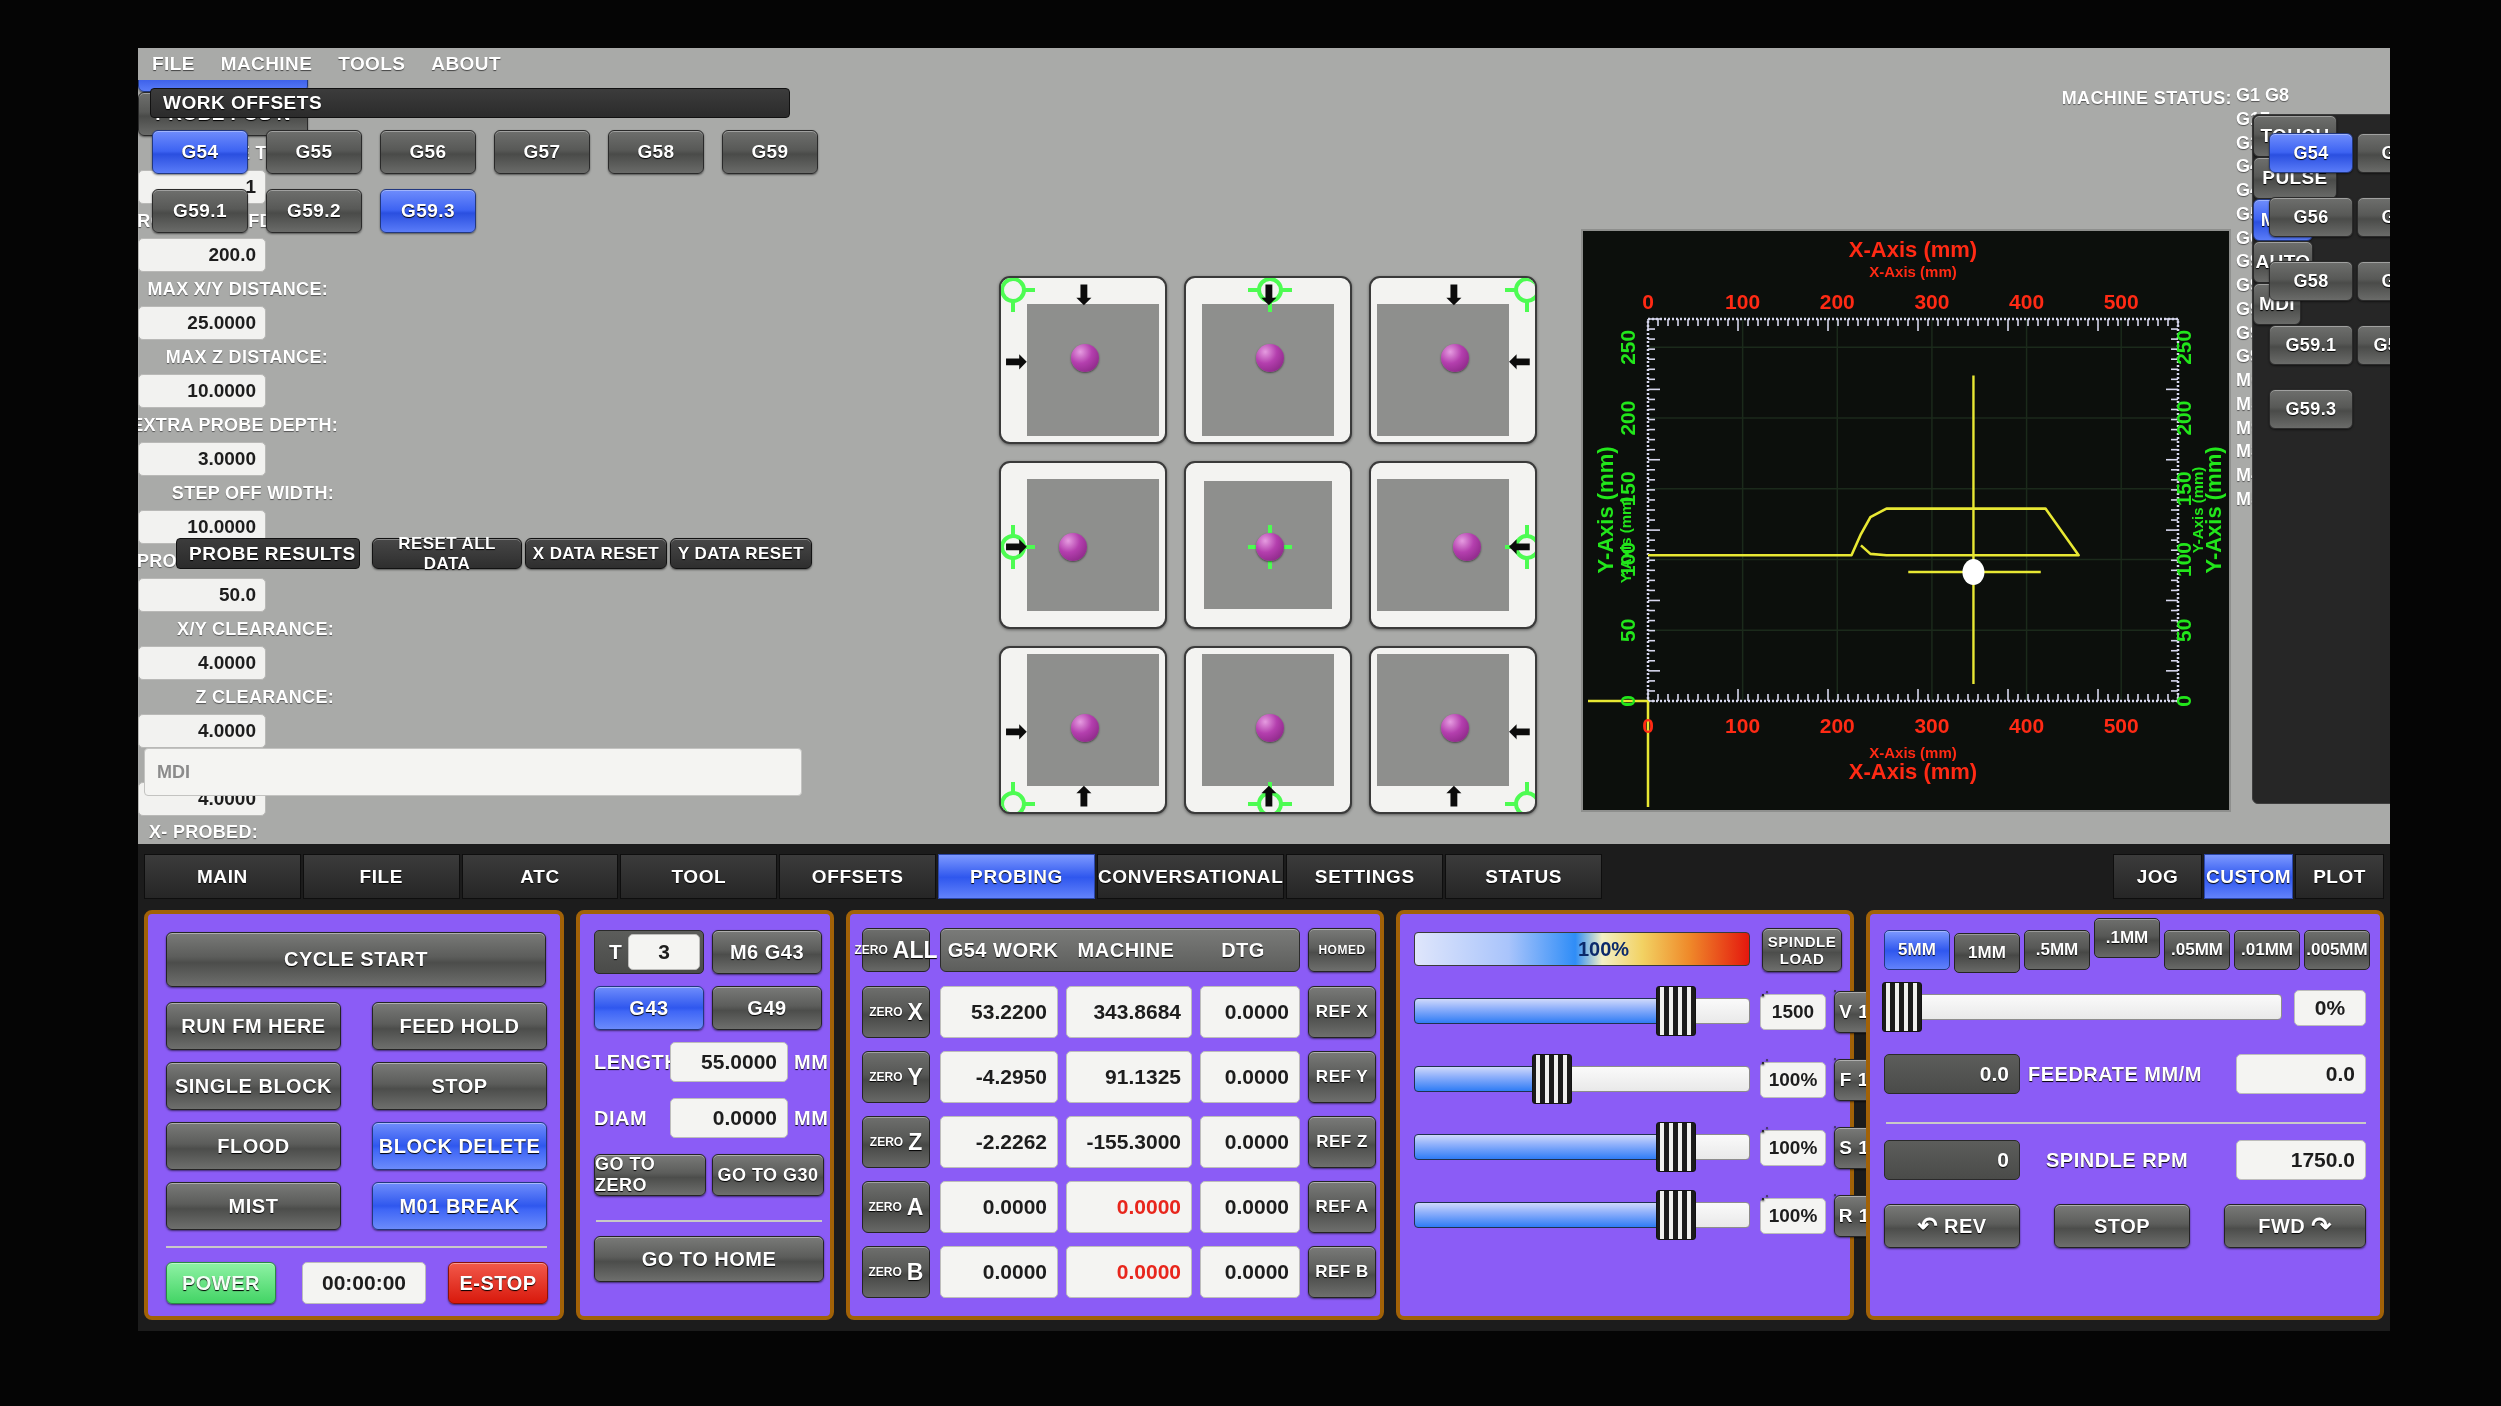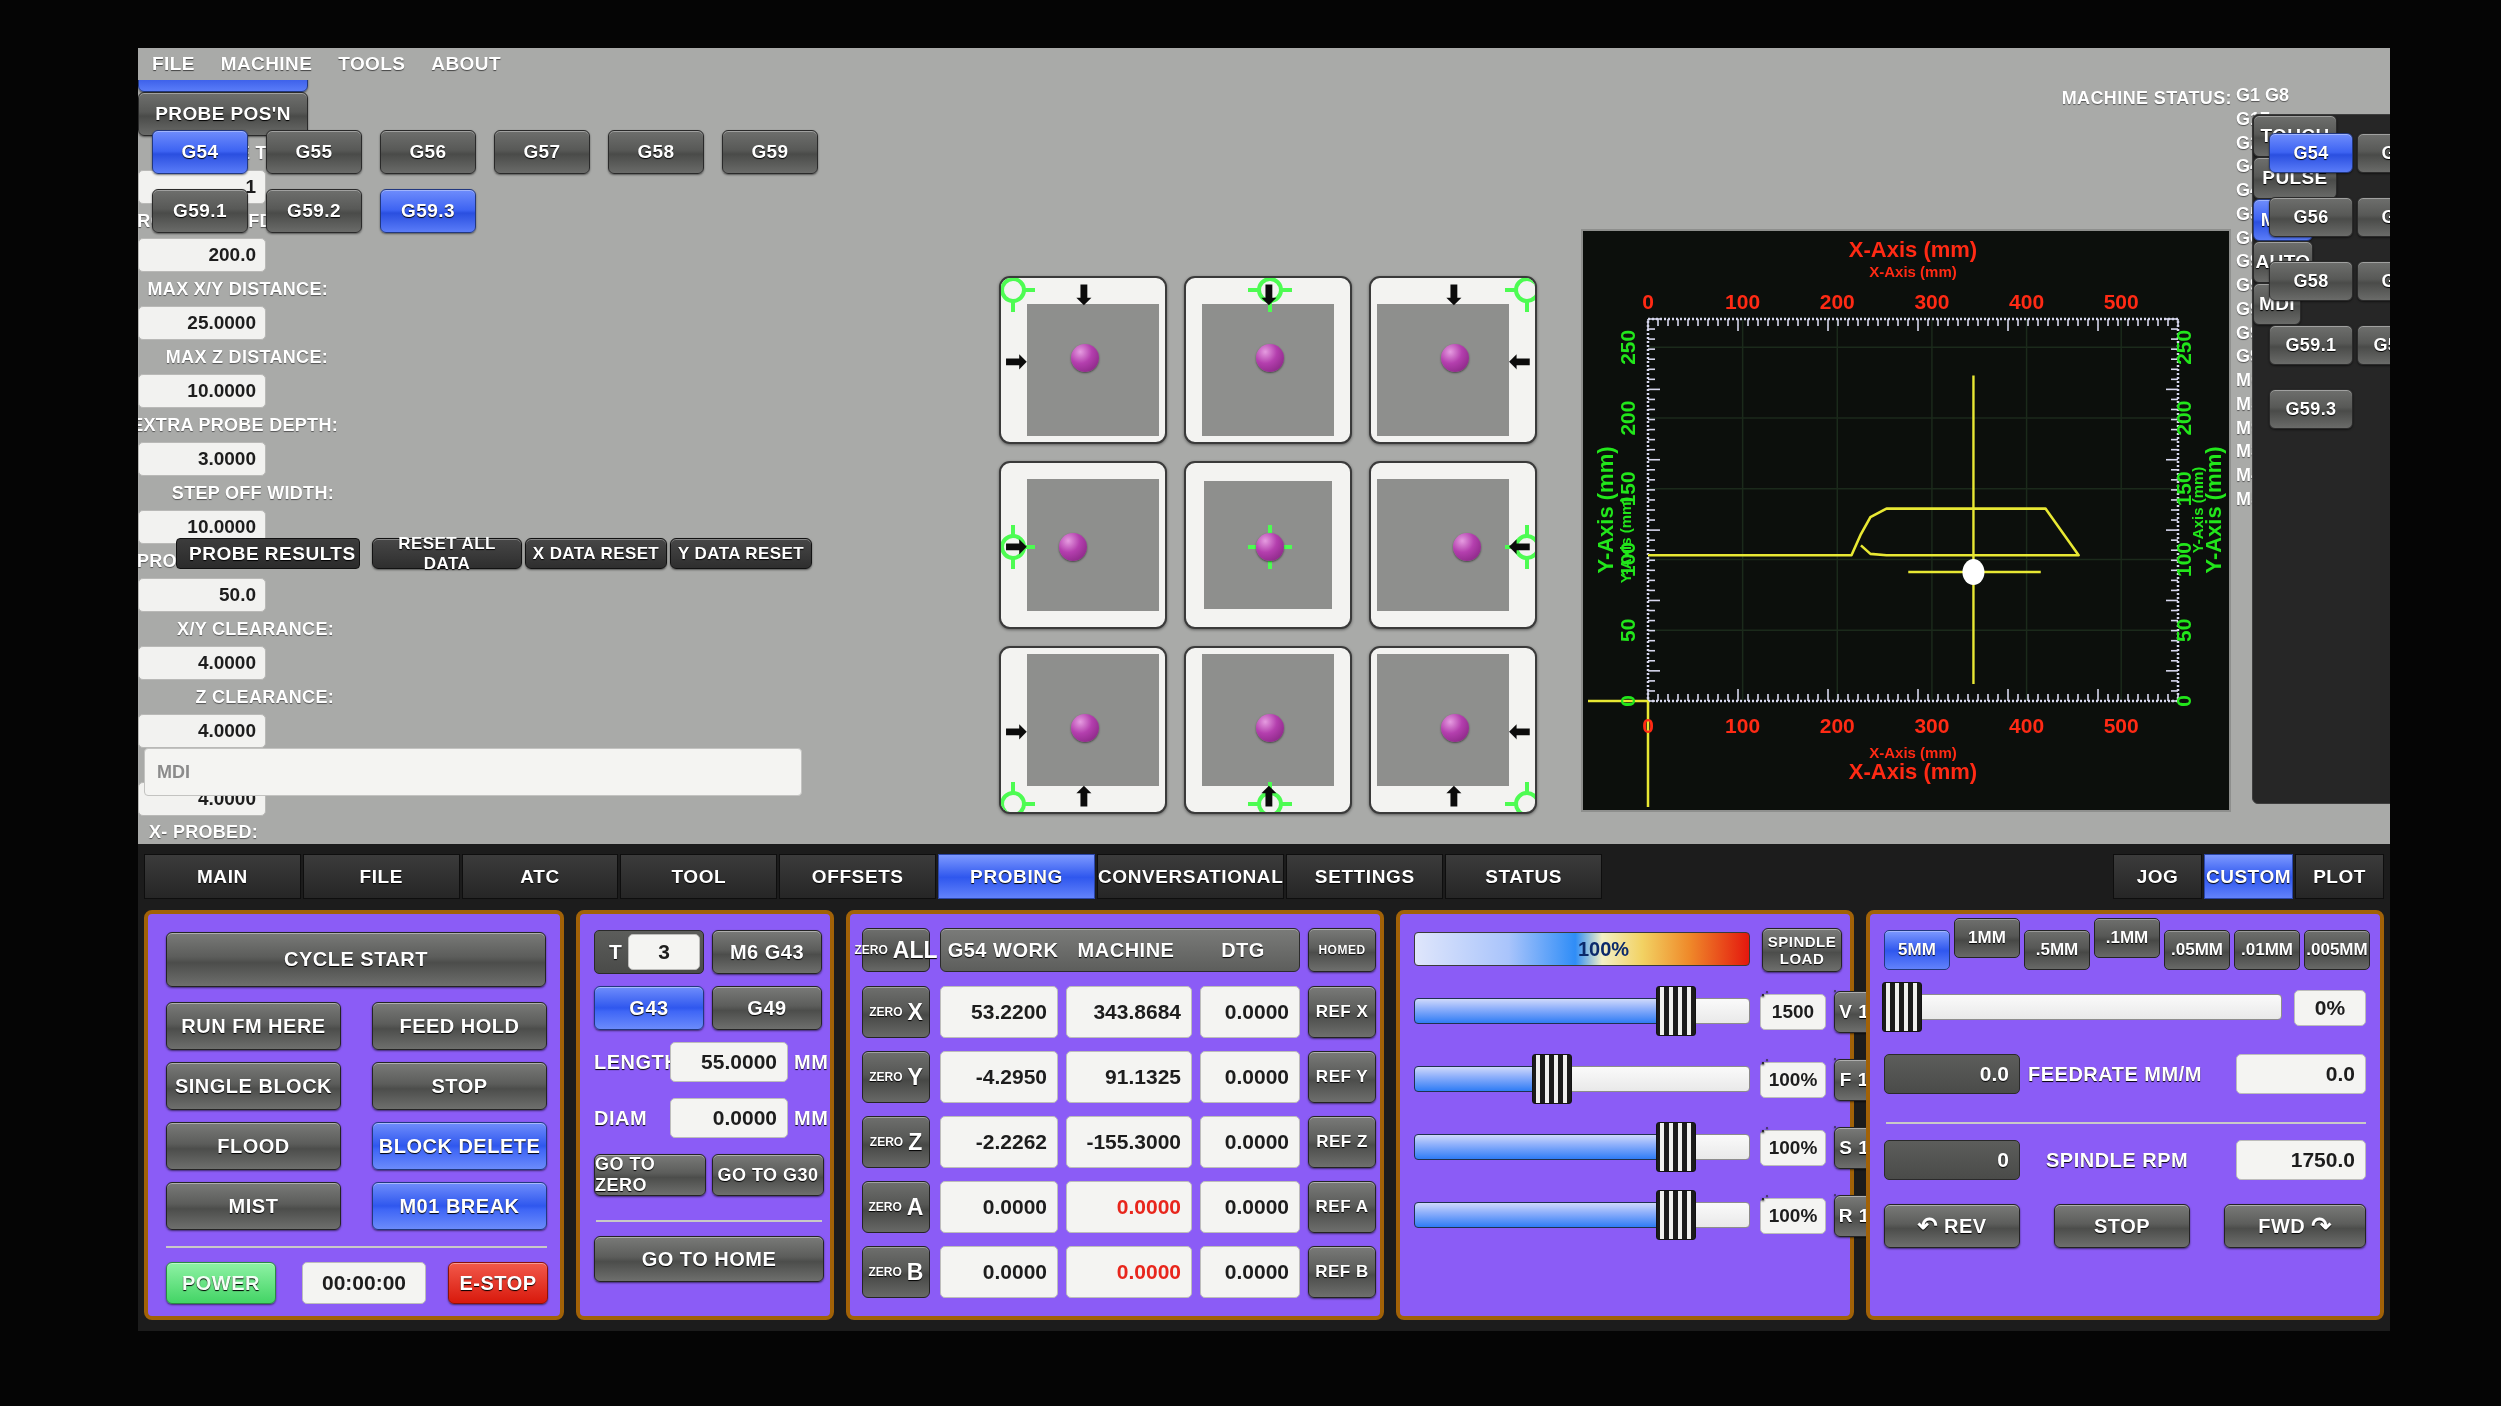--- a/index.html
+++ b/index.html
@@ -298,20 +298,21 @@
 
   <div id="top-grey">
 
     <div id="menubar">
       <span class="mi">FILE</span>
       <span class="mi">MACHINE</span>
       <span class="mi">TOOLS</span>
       <span class="mi">ABOUT</span>
     </div>
 
+    <div class="hdr" id="wo-hdr">WORK OFFSETS</div>
 
     <div class="btn blue wo-btn" style="left:14px;top:82px;">G54</div>
     <div class="btn wo-btn" style="left:128px;top:82px;">G55</div>
     <div class="btn wo-btn" style="left:242px;top:82px;">G56</div>
     <div class="btn wo-btn" style="left:356px;top:82px;">G57</div>
     <div class="btn wo-btn" style="left:470px;top:82px;">G58</div>
     <div class="btn wo-btn" style="left:584px;top:82px;">G59</div>
 
     <div class="btn wo-btn" style="left:14px;top:141px;">G59.1</div>
     <div class="btn wo-btn" style="left:128px;top:141px;">G59.2</div>
@@ -947,21 +948,21 @@
             <div class="bbtn" style="left: 366px; top: 281px; width: 0px; height: 0px;"></div>
             <div class="bbtn" style="left: 362px; top: 284px; width: 0px; height: 0px;"></div>
             <div class="bbtn" style="left: 362px; top: 284px; width: 0px; height: 0px;"></div>
             <div class="bbtn" style="left: 434px; top: 281px; width: 80px; height: 42px; font-size: 19px;">R 100%</div>
           </div>
     </div>
 
     <div class="card" style="left:1728px;top:8px;width:518px;height:410px;padding-left:32px;">
       <div id="jog-incs">
             <div class="jbtn on" style="left: 14px; top: 16px; width: 66px; height: 40px;">5MM</div>
-            <div class="jbtn" style="left: 84px; top: 4px; width: 66px; height: 40px; text-align: right;">1MM</div>
+            <div class="jbtn" style="left: 84px; top: 19px; width: 66px; height: 40px; text-align: right;">1MM</div>
             <div class="jbtn" style="left: 154px; top: 16px; width: 66px; height: 40px;">.5MM</div>
             <div class="jbtn" style="left: 224px; top: 4px; width: 66px; height: 40px;">.1MM</div>
             <div class="jbtn" style="left: 294px; top: 16px; width: 66px; height: 40px;">.05MM</div>
             <div class="jbtn" style="left: 364px; top: 16px; width: 66px; height: 40px;">.01MM</div>
             <div class="jbtn" style="left: 434px; top: 16px; width: 66px; height: 40px;">.005MM</div>
           </div>
 
       <div class="strack white" style="left:14px;top:80px;width:398px;height:26px;"></div>
       <div class="sgrip" style="left:12px;top:68px;height:50px;"></div>
       <div class="bfld ctr" style="left:424px;top:76px;width:72px;height:36px;">0%</div>

